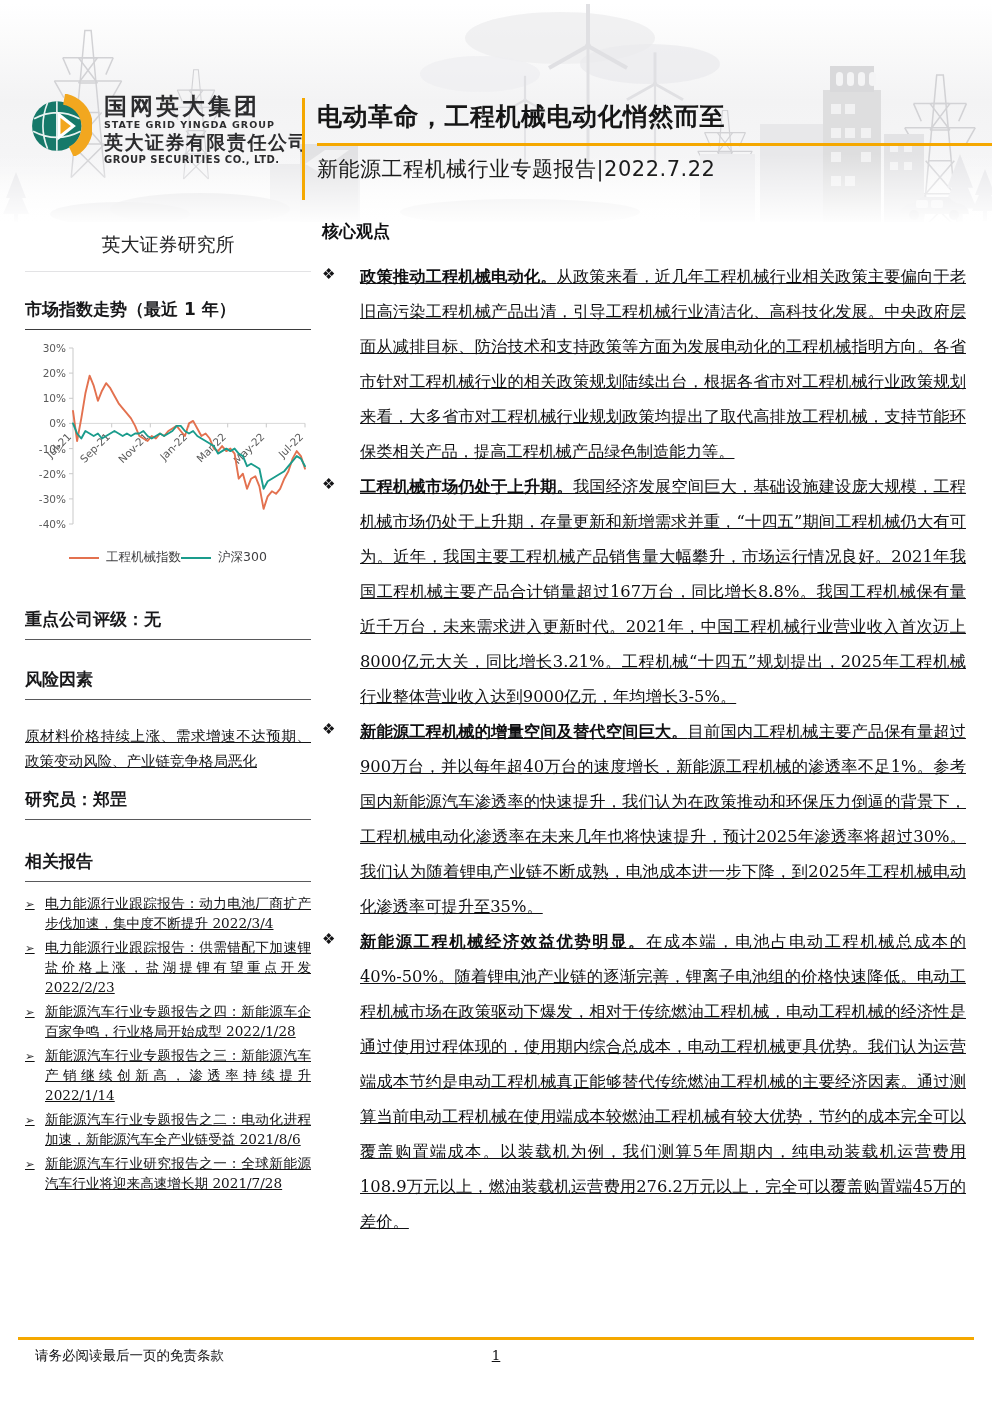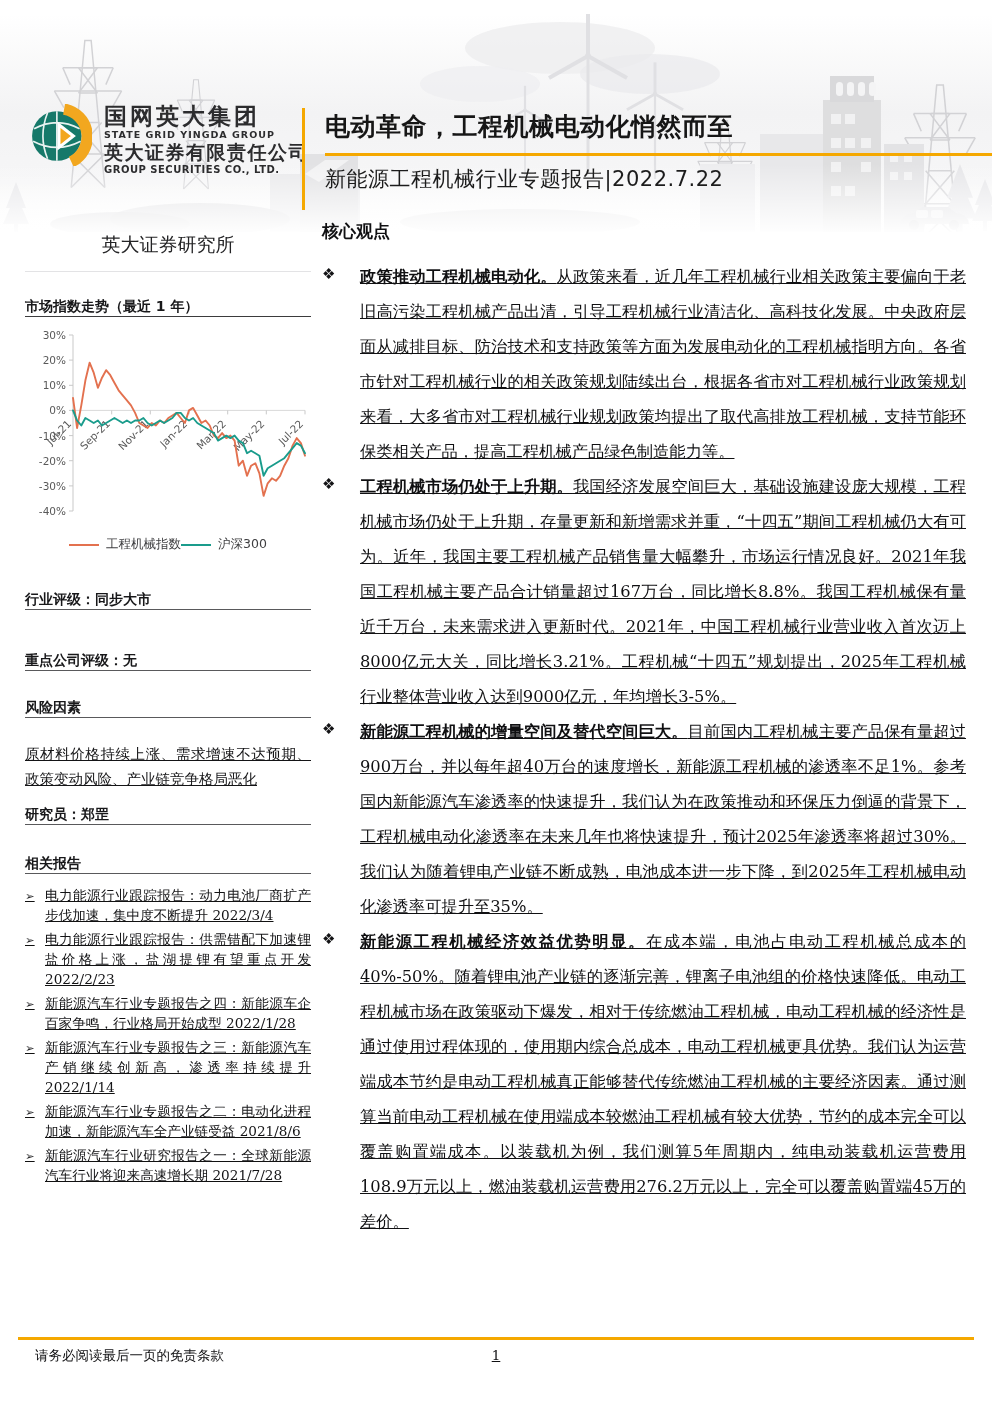--- a/index.html
+++ b/index.html
@@ -1,40 +1,40 @@
 <!DOCTYPE html>
 <html><head>
 <meta charset="utf-8">
 <style>
   html,body{margin:0;padding:0;background:#ffffff;}
   .page{position:relative;width:992px;height:1403px;background:#fff;overflow:hidden;
         font-family:"DejaVu Sans","Liberation Sans",sans-serif;color:#111;}
 
   
-  header{position:absolute;left:0;top:14px;width:992px;height:218px;
+  header{position:absolute;left:0;top:4px;width:992px;height:218px;
          background:linear-gradient(180deg,#ffffff 0%,#f3f3f4 45%,#f6f6f7 78%,#ffffff 100%);}
   .hbg{position:absolute;left:0;top:0;width:992px;height:218px;}
   .logo{position:absolute;left:30px;top:90px;display:flex;align-items:flex-start;gap:12px;}
   .logo-cn{font-size:23px;font-weight:bold;color:#2c2c2e;letter-spacing:3px;line-height:25px;}
   .logo-en{font-size:9.5px;font-weight:bold;color:#2c2c2e;letter-spacing:1px;line-height:12px;}
   .logo-cn2{font-size:19px;font-weight:bold;color:#2c2c2e;letter-spacing:1.5px;line-height:23px;}
   .logo-en2{font-size:10px;font-weight:bold;color:#2c2c2e;letter-spacing:.5px;line-height:12px;}
   .title-block{position:absolute;left:302px;top:94px;width:690px;height:102px;
-               border-left:3px solid #F5A800;padding-left:20px;box-sizing:border-box;}
+               border-left:3px solid #F5A800;padding-left:12px;box-sizing:border-box;}
   .report-title{margin:2px 0 0;font-size:25px;font-weight:bold;color:#161616;letter-spacing:.5px;}
   .title-rule{height:3px;background:#F5A800;margin:10px 0 9px;}
   .report-subtitle{margin:0;font-size:21px;font-weight:normal;color:#1c1c1c;letter-spacing:.5px;}
 
   
   .sidebar{position:absolute;left:25px;top:224px;width:286px;}
   .main{position:absolute;left:322px;top:216px;width:644px;}
 
   .institute{font-size:19px;color:#232325;text-align:center;padding:8px 0 13px;
              border-bottom:1px solid #e3e3e5;}
-  .sec-h{font-weight:bold;font-size:14px;color:#18181a;padding-bottom:0;border-bottom:1px solid #59595b;}
+  .sec-h{font-weight:bold;font-size:17px;color:#18181a;padding-bottom:8px;border-bottom:1px solid #59595b;}
   .chart-h{margin-top:26px;border-bottom:1.5px solid #3b3b3d;}
   .chart-wrap{margin-top:10px;}
   .tick{fill:#595959;font-size:10.5px;font-family:"DejaVu Sans","Liberation Sans",sans-serif;}
   .legend{display:flex;justify-content:center;align-items:center;gap:0;margin-top:0;
           font-size:12.5px;color:#3e3e40;}
   .legend .item{display:flex;align-items:center;}
   .legend .sw{display:inline-block;width:30px;height:2px;margin-right:7px;}
 
   .rating1{margin-top:38px;}
   .rating2{margin-top:42px;}
@@ -217,21 +217,20 @@
           <span class="sw" style="background: rgb(227, 113, 79);"></span>
           <span>工程机械指数</span>
         </span>
         <span class="item">
           <span class="sw" style="background: rgb(26, 156, 140);"></span>
           <span>沪深300</span>
         </span>
       </div>
     </div>
 
-    <div class="sec-h rating1">行业评级：同步大市</div>
     <div class="sec-h rating2">重点公司评级：无</div>
 
     <div class="sec-h risk">风险因素</div>
     <div class="risk-text serif">原材料价格持续上涨、需求增速不达预期、政策变动风险、产业链竞争格局恶化</div>
 
     <div class="sec-h researcher">研究员：郑罡</div>
 
     <div class="sec-h reports">相关报告</div>
     <div class="report-list serif">
       <div class="report-item">

